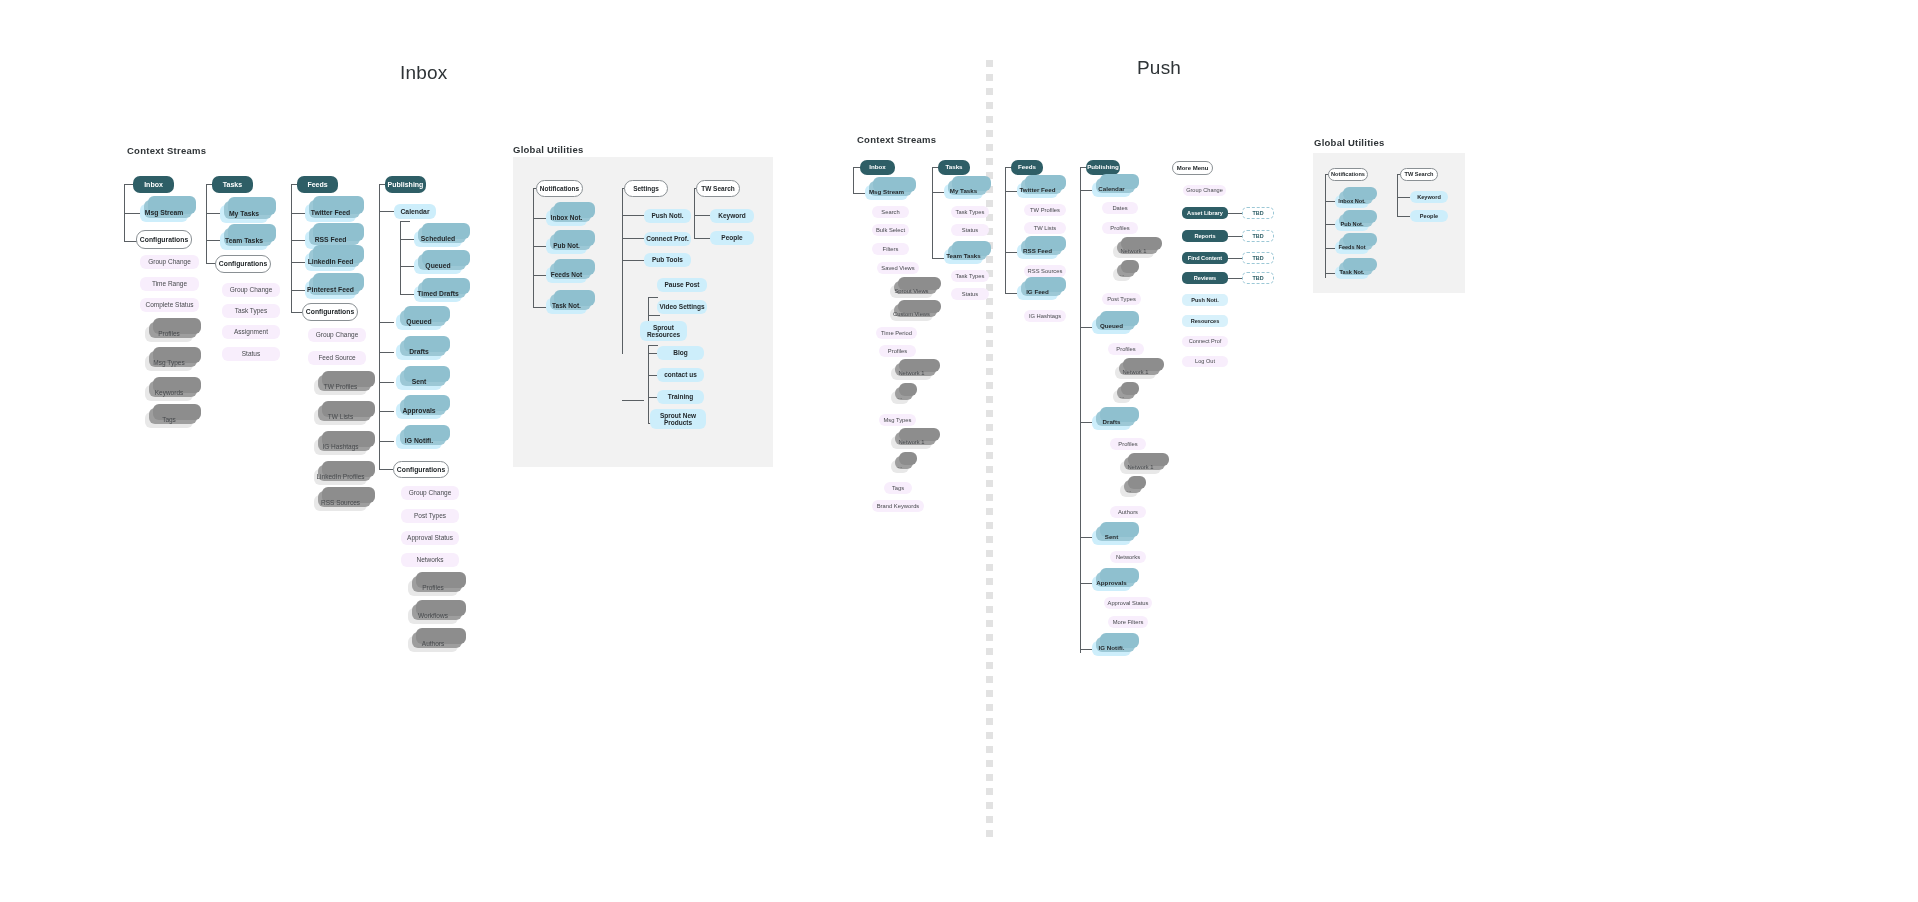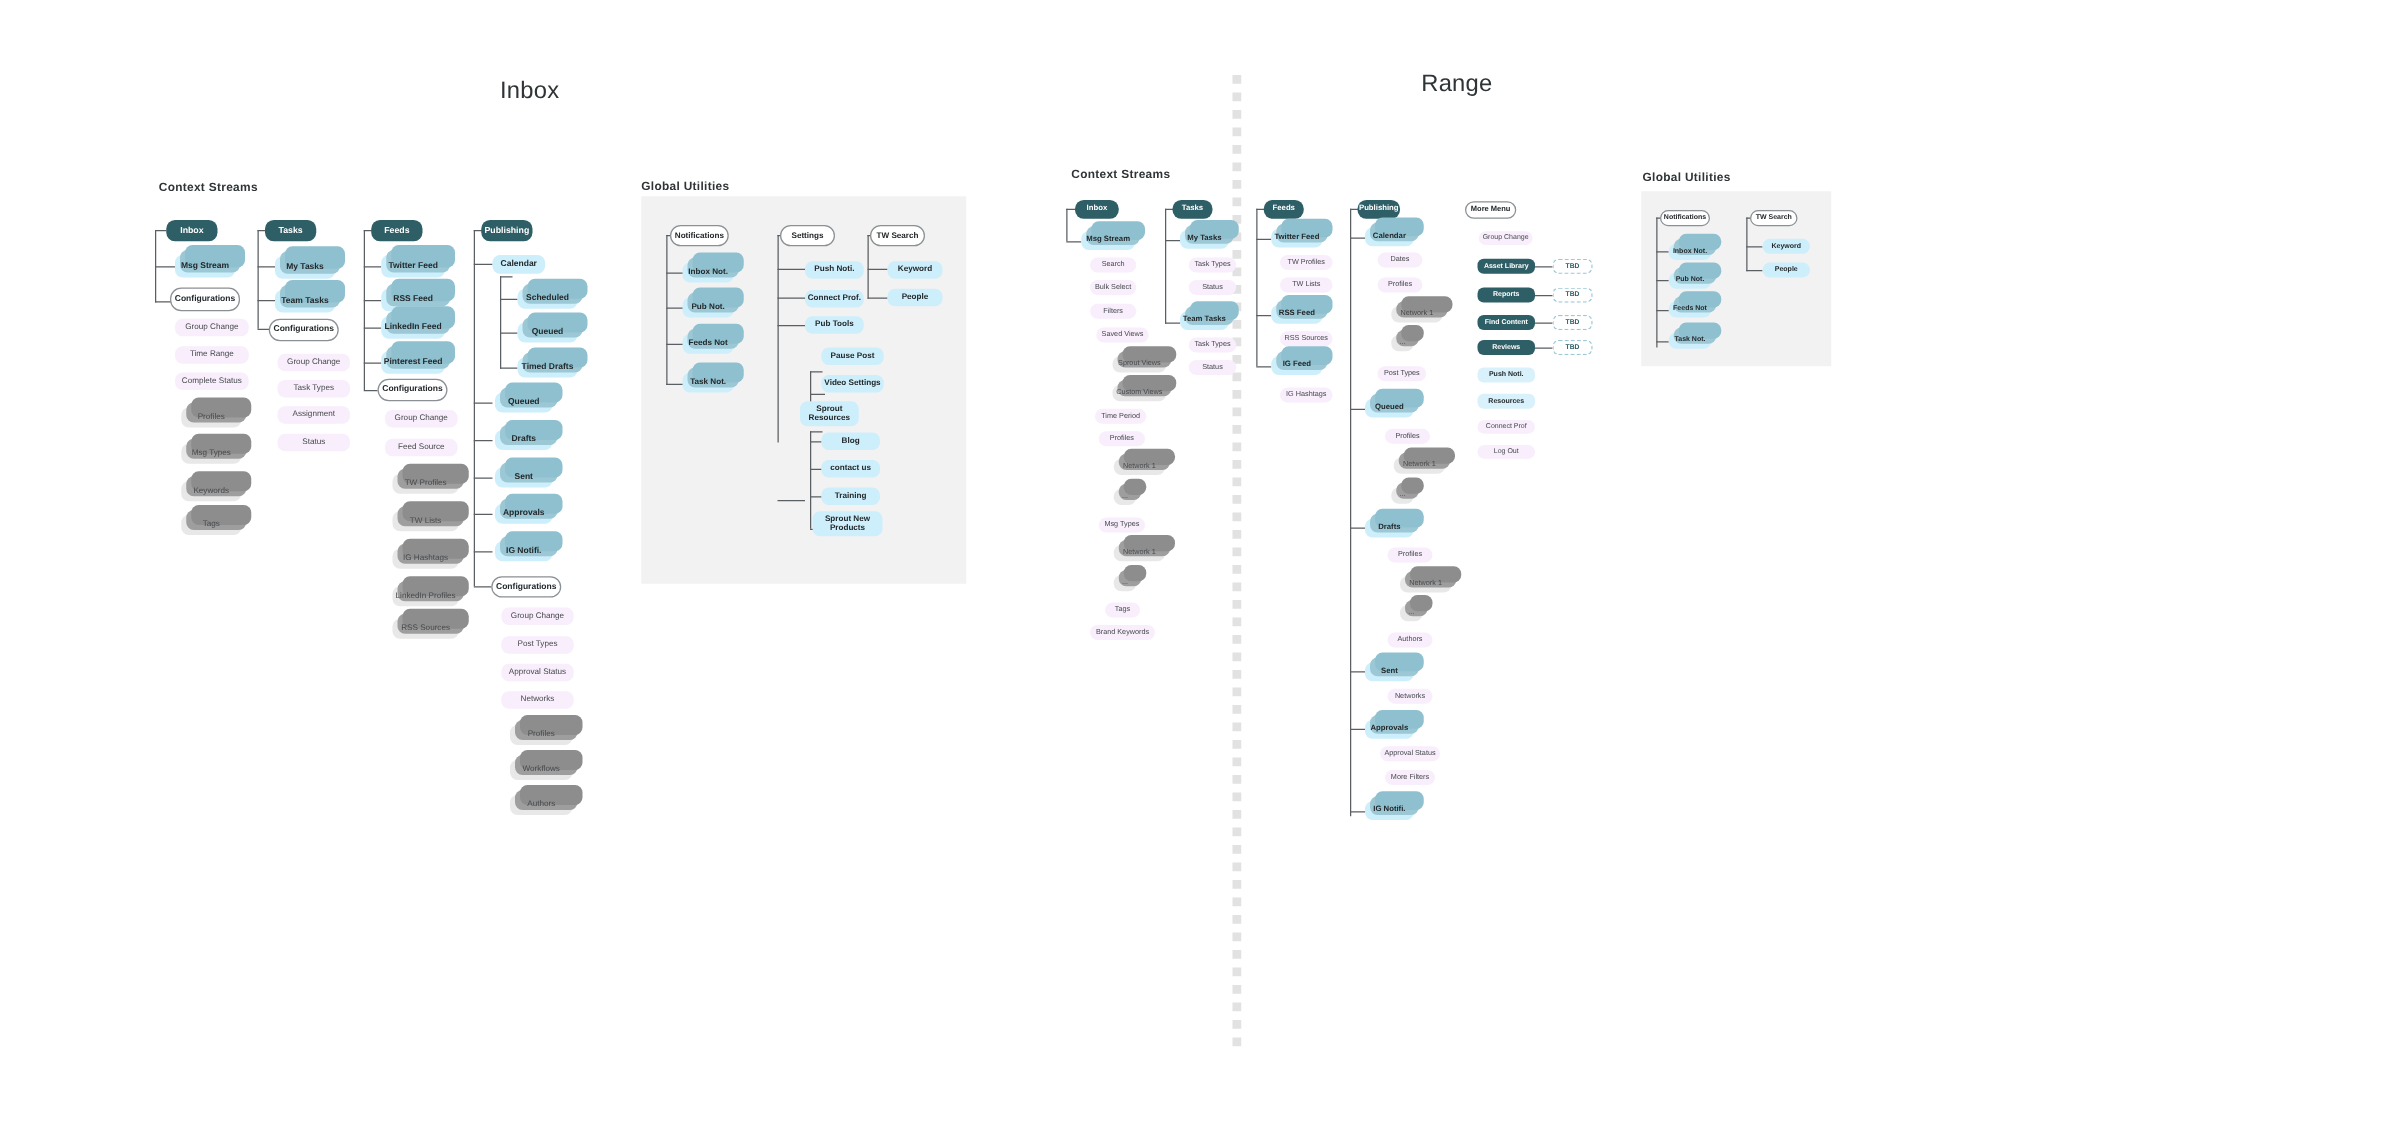--- a/index.html
+++ b/index.html
@@ -158,21 +158,21 @@
   }
 
   .node.stacked { z-index: 1; }
 </style>
 </head>
 <body>
 
 <div id="canvas">
 
   <div class="panel-title" style="left:400px; top:62px;">Inbox</div>
-  <div class="panel-title" style="left:1137px; top:57px;">Range</div>
+  <div class="panel-title" style="left:1137px; top:57px;">Push</div>
 
   <div id="divider"></div>
 
   <div class="section-label" style="left:127px; top:145px;">Context Streams</div>
   <div class="section-label" style="left:513px; top:144px;">Global Utilities</div>
 
   <div class="section-label" style="left:857px; top:134px;">Context Streams</div>
   <div class="section-label" style="left:1314px; top:137px;">Global Utilities</div>
 
   <div class="ln v" style="left:124px; top:184px; height:58px;"></div>

